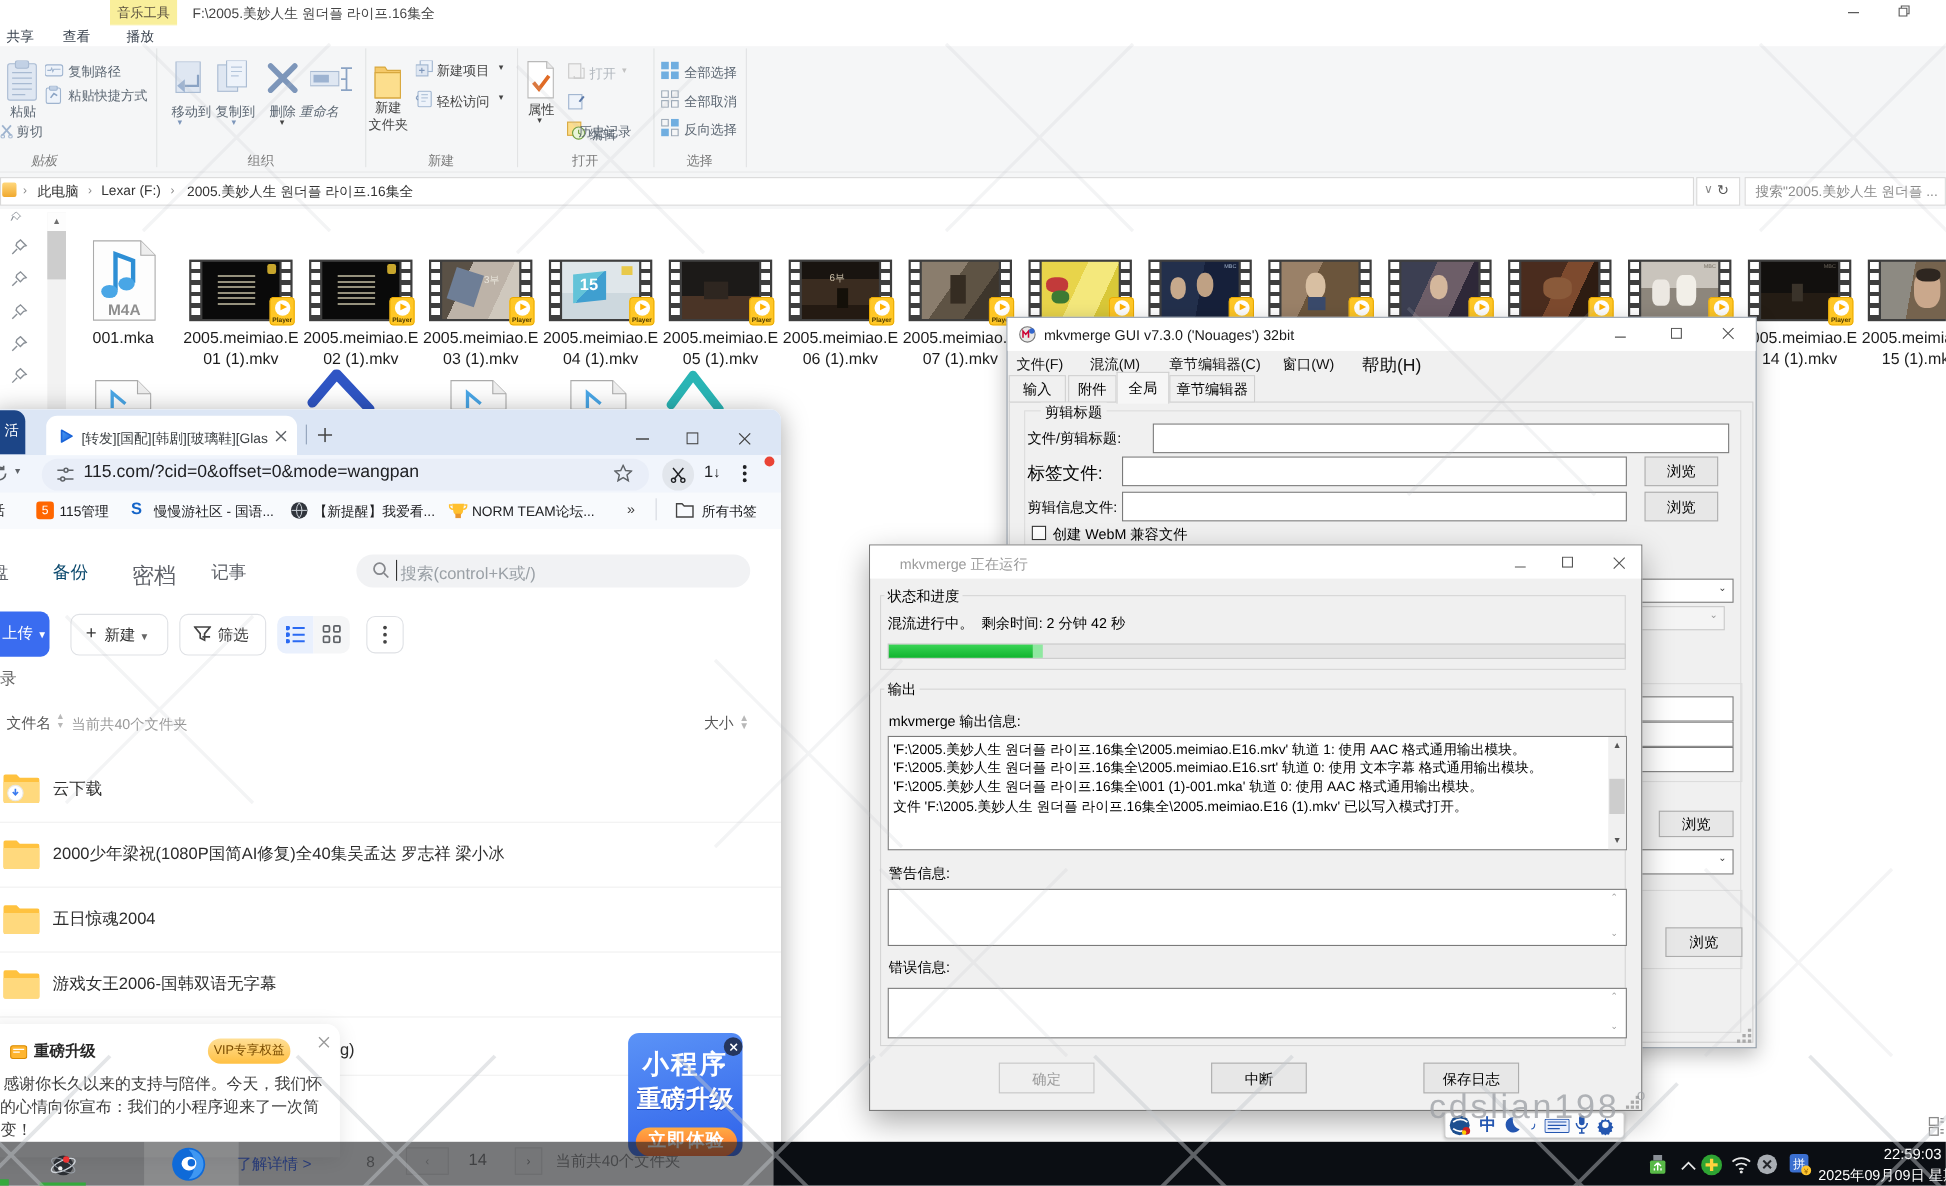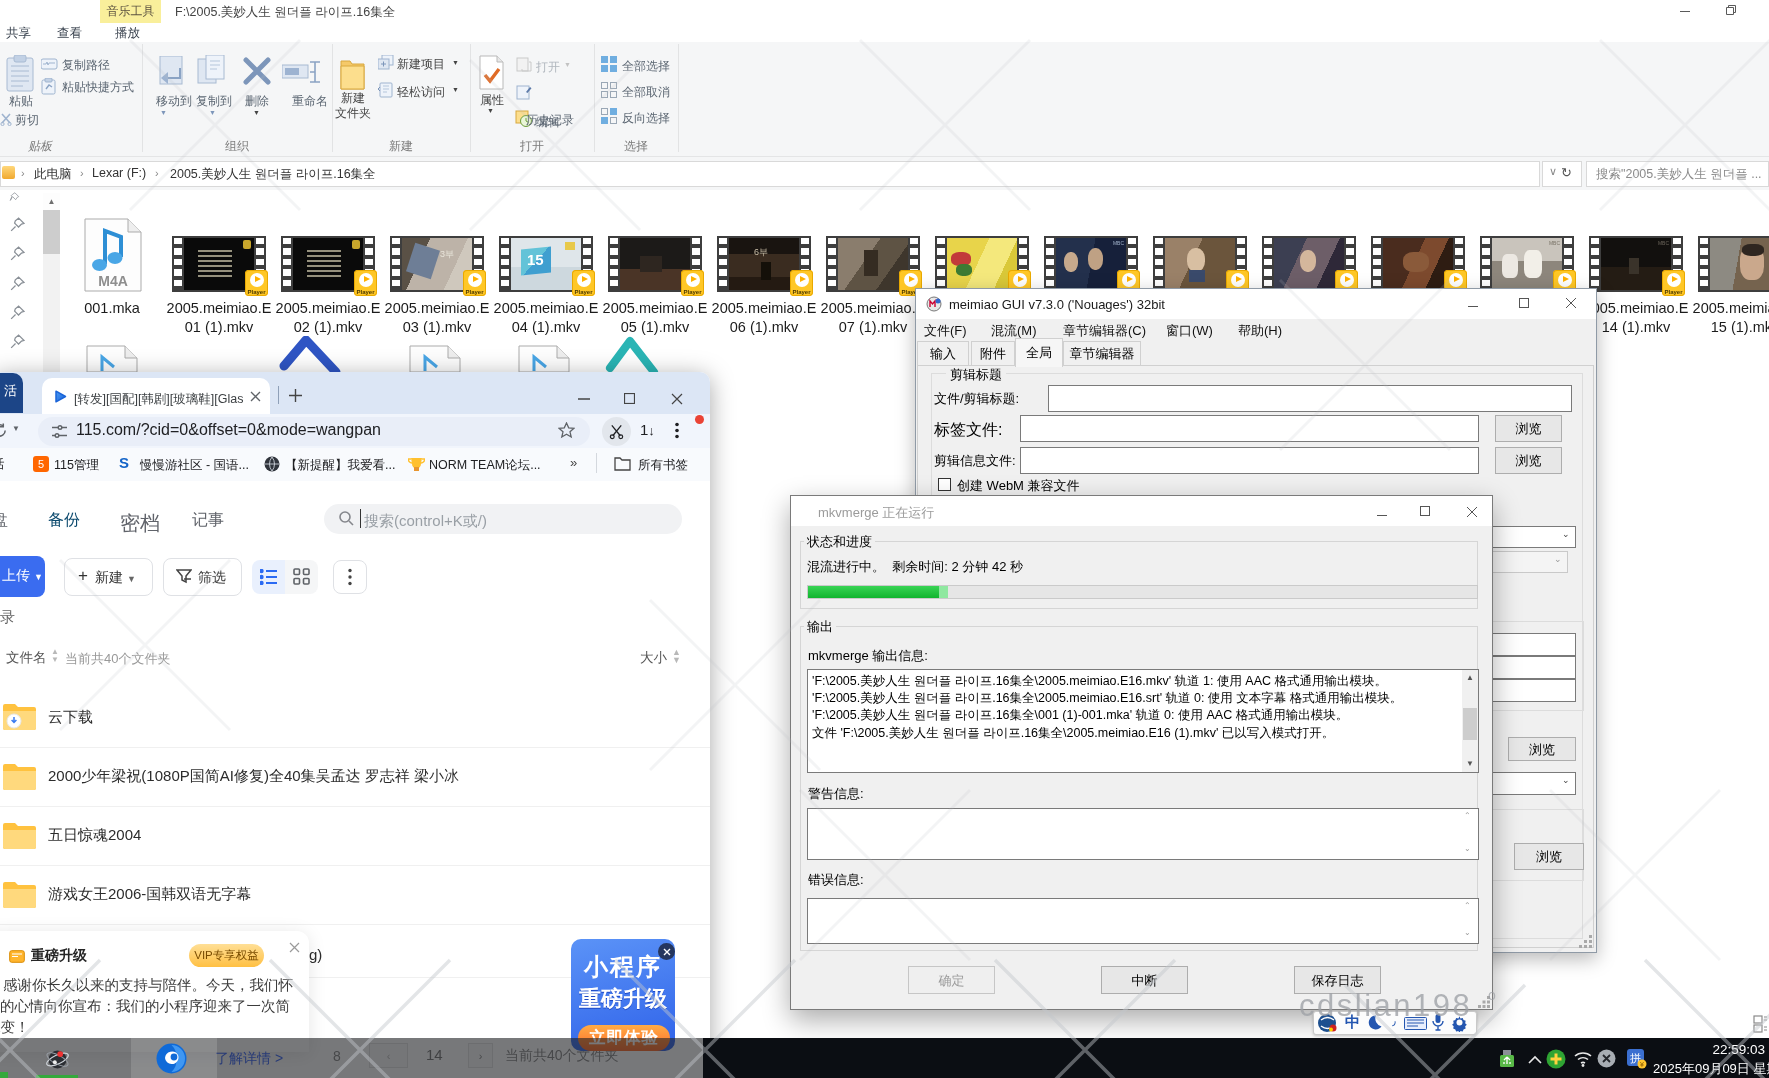--- a/index.html
+++ b/index.html
@@ -98,21 +98,21 @@
  <div class="abs rbt" style="left:186px;top:93px;width:56px;text-align:center;">复制到</div>
  <svg class="abs" style="left:243px;top:57px;" width="28" height="28" viewBox="0 0 28 28">
         <path d="M3 3l22 22M25 3L3 25" stroke="#7d96ba" stroke-width="5" stroke-linecap="round"></path>
       </svg>
  <div class="abs rbt" style="left:235px;top:93px;width:44px;text-align:center;">删除</div>
  <svg class="abs" style="left:282px;top:60px;" width="42" height="24" viewBox="0 0 42 24">
         <rect x="0" y="5" width="26" height="13" fill="#dfe7f2" stroke="#a8bad2"></rect>
         <rect x="3" y="8" width="14" height="7" fill="#9db3d1"></rect>
         <path d="M33 2v20M28 2h10M28 22h10M33 12h-5" stroke="#8aa3c4" stroke-width="1.6" fill="none"></path>
       </svg>
- <div class="abs rbt" style="left:272px;top:93px;width:56px;text-align:right;">重命名</div>
+ <div class="abs rbt" style="left:272px;top:93px;width:56px;text-align:left;font-style:italic;">重命名</div>
  <div class="abs" style="left:160px;top:109px;font-size:7px;color:#7d96ba;">▼</div>
  <div class="abs" style="left:209px;top:109px;font-size:7px;color:#7d96ba;">▼</div>
  <div class="abs" style="left:253px;top:109px;font-size:7px;color:#444;">▼</div>
 
  <svg class="abs" style="left:340px;top:57px;" width="25" height="33" viewBox="0 0 25 33">
         <path d="M1 4h9l2 3h12v25H1z" fill="#f5c969" stroke="#d8a83f"></path>
         <path d="M1 9h23v23H1z" fill="#fcde8d" stroke="#d8a83f"></path>
       </svg>
  <div class="abs" style="left:334px;top:91px;width:38px;text-align:center;font-size:12px;color:#444;line-height:15px;">新建<br>文件夹</div>
  <svg class="abs" style="left:378px;top:55px;" width="16" height="15" viewBox="0 0 16 15">
@@ -431,35 +431,35 @@
       </svg>
 </div>
 
 <div class="abs" id="mkvgui" style="left:915px;top:288px;width:682px;height:665px;background:#f0f0f0;border:1px solid #8f9aa6;box-shadow:0 6px 18px rgba(0,0,0,0.28);">
  <div class="abs" style="left:0;top:0;right:0;height:30px;background:#fff;"></div>
  <svg class="abs" style="left:10px;top:7px;" width="16" height="16" viewBox="0 0 16 16">
         <circle cx="8" cy="8" r="7" fill="#e8e8e8" stroke="#777"></circle>
         <path d="M4 11V5l2.5 3L9 5v6" stroke="#c03" fill="none" stroke-width="1.4"></path>
         <circle cx="12" cy="5" r="2.5" fill="#36c"></circle>
       </svg>
- <div class="abs" style="left:33px;top:8px;font-size:13px;color:#1a1a1a;">meimiao GUI v7.3.0 ('Nouages') 32bit</div>
+ <div class="abs" style="left:33px;top:8px;font-size:13px;color:#1a1a1a;">mkvmerge GUI v7.3.0 ('Nouages') 32bit</div>
  <svg class="abs" style="left:552px;top:12px;" width="11" height="11">
         <path d="M0 5.5h10" stroke="#555"></path>
       </svg>
  <svg class="abs" style="left:603px;top:9px;" width="11" height="11">
         <rect x="0.5" y="0.5" width="9" height="9" fill="none" stroke="#555"></rect>
       </svg>
  <svg class="abs" style="left:650px;top:9px;" width="11" height="11">
         <path d="M0 0l10 10M10 0L0 10" stroke="#555"></path>
       </svg>
  <div class="abs" style="left:8px;top:33px;font-size:13px;color:#111;">文件(F)</div>
  <div class="abs" style="left:75px;top:33px;font-size:13px;color:#111;">混流(M)</div>
  <div class="abs" style="left:147px;top:33px;font-size:13px;color:#111;">章节编辑器(C)</div>
  <div class="abs" style="left:250px;top:33px;font-size:13px;color:#111;">窗口(W)</div>
- <div class="abs" style="left:322px;top:33px;font-size:13px;color:#111;">帮助(H)</div>
+ <div class="abs" style="left:322px;top:33px;font-size:16px;color:#111;">帮助(H)</div>
 
  <div class="abs" style="left:1px;top:76px;width:677px;height:583px;border:1px solid #d0d0d0;background:#f0f0f0;"></div>
  <div class="abs" style="left:1px;top:52px;width:52px;height:25px;background:#f0f0f0;border:1px solid #d0d0d0;font-size:13px;text-align:center;line-height:24px;">输入</div>
  <div class="abs" style="left:55px;top:52px;width:44px;height:25px;background:#f0f0f0;border:1px solid #d0d0d0;font-size:13px;text-align:center;line-height:24px;">附件</div>
  <div class="abs" style="left:99px;top:49px;width:48px;height:29px;background:#f6f6f6;border:1px solid #d0d0d0;border-bottom:none;font-size:13px;text-align:center;line-height:27px;">全局</div>
  <div class="abs" style="left:147px;top:52px;width:78px;height:25px;background:#f0f0f0;border:1px solid #d0d0d0;font-size:13px;text-align:center;line-height:24px;">章节编辑器</div>
 
  <div class="abs" style="left:15px;top:84px;width:652px;height:566px;border:1px solid #dcdcdc;"></div>
  <div class="abs" style="left:30px;top:77px;background:#f0f0f0;padding:0 4px;font-size:13px;">剪辑标题</div>
  <div class="abs" style="left:18px;top:101px;font-size:13px;">文件/剪辑标题:</div>

